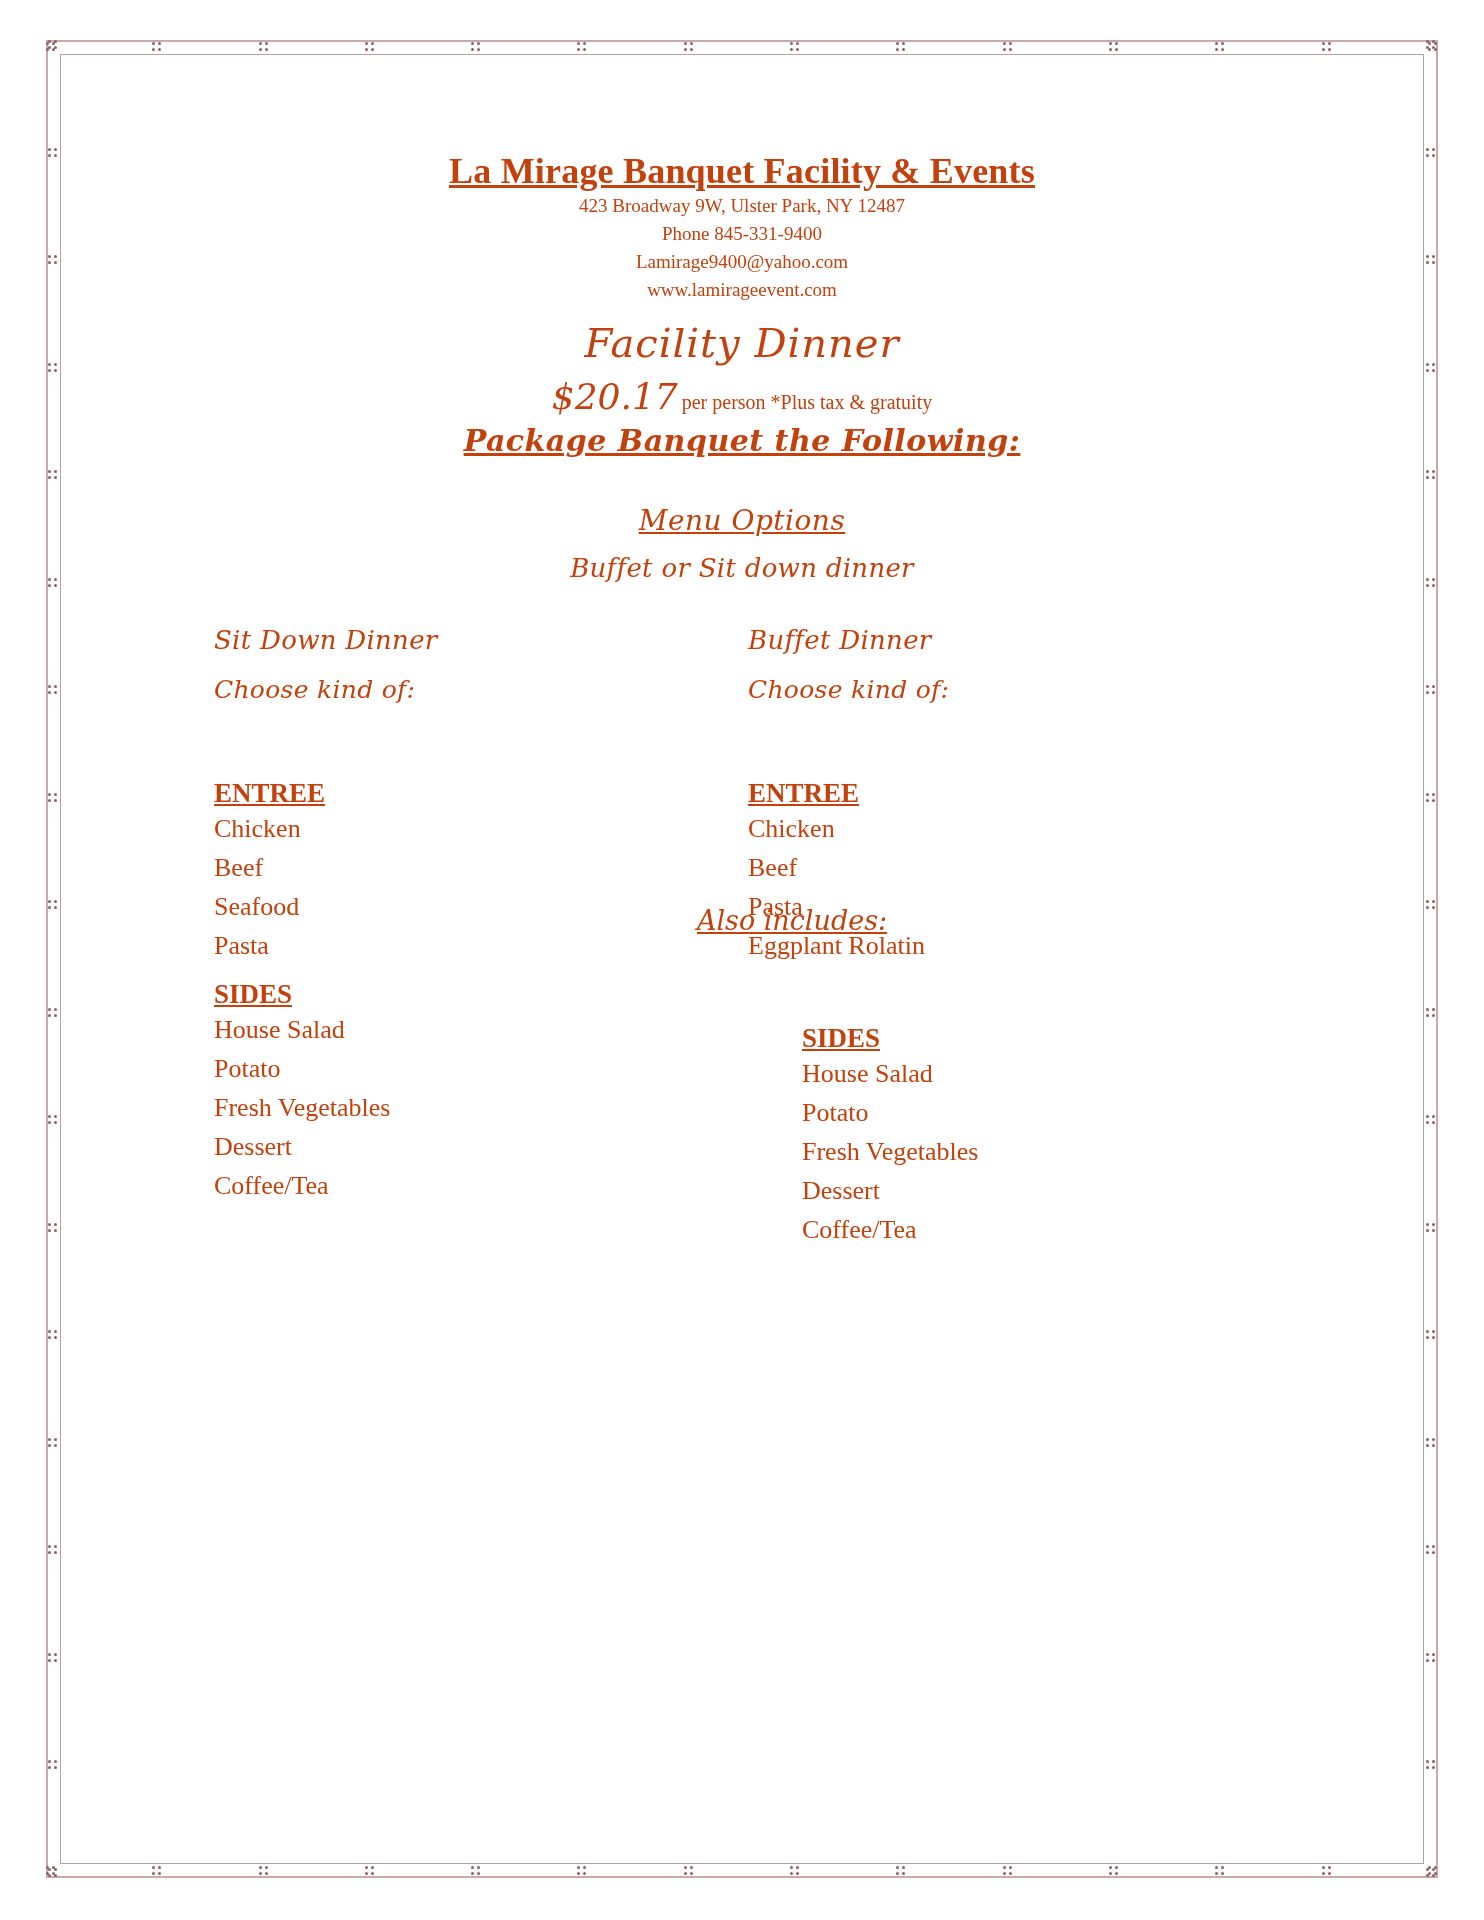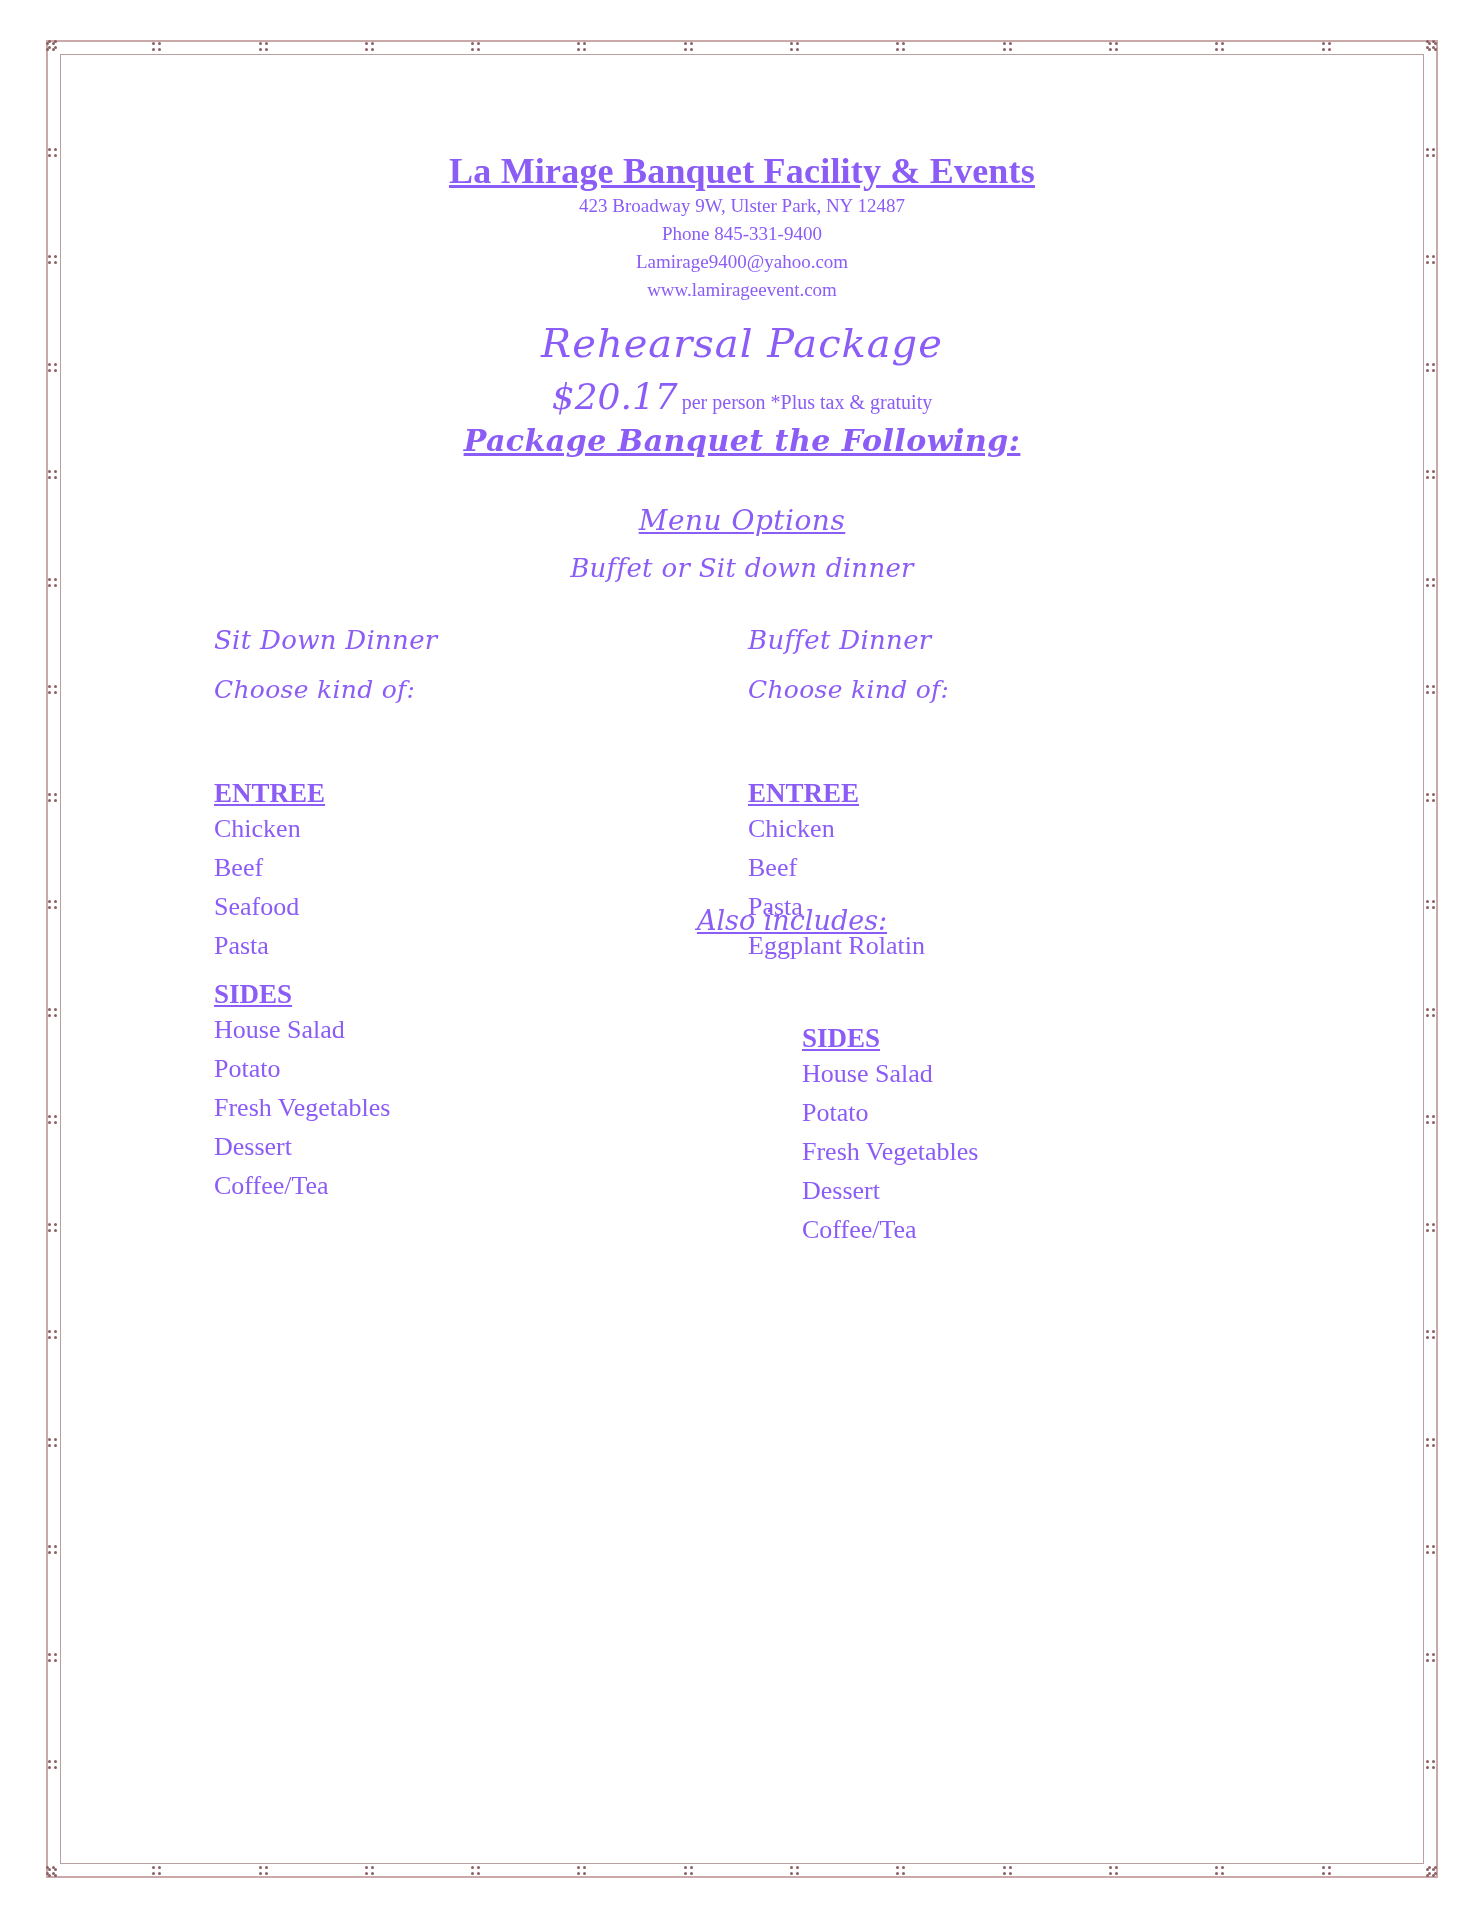--- a/index.html
+++ b/index.html
@@ -6,21 +6,21 @@
     margin: 0;
     padding: 0;
     background: #ffffff;
   }
   .page {
     position: relative;
     width: 1484px;
     height: 1920px;
     background: #ffffff;
     font-family: "Liberation Serif", serif;
-    color: #8b5cf6;
+    color: #c2410c;
     overflow: hidden;
   }
 
   
   .border-outer {
     position: absolute;
     left: 46px;
     top: 40px;
     width: 1392px;
     height: 1838px;
@@ -621,21 +621,21 @@
   </div>
 
   <div class="content">
 
     <div class="title">La Mirage Banquet Facility &amp; Events</div>
     <div class="addr-line">423 Broadway 9W, Ulster Park, NY 12487</div>
     <div class="addr-line">Phone 845-331-9400</div>
     <div class="addr-line">Lamirage9400@yahoo.com</div>
     <div class="addr-line">www.lamirageevent.com</div>
 
-    <div class="rehearsal script">Rehearsal Package</div>
+    <div class="rehearsal script">Facility Dinner</div>
 
     <div class="price-line">
       <span class="price">$20.17</span>
       <span class="per">per person *Plus tax &amp; gratuity</span>
     </div>
 
     <div class="package-line script">Package Banquet the Following:</div>
 
     <div class="menu-options script">Menu Options</div>
     <div class="menu-sub script">Buffet or Sit down dinner</div>

